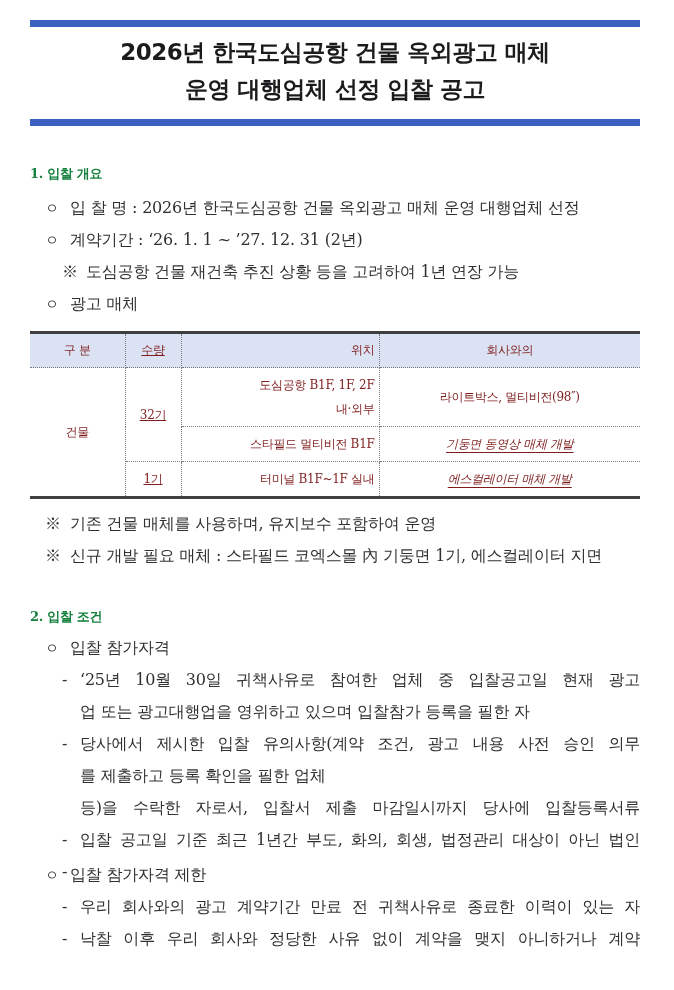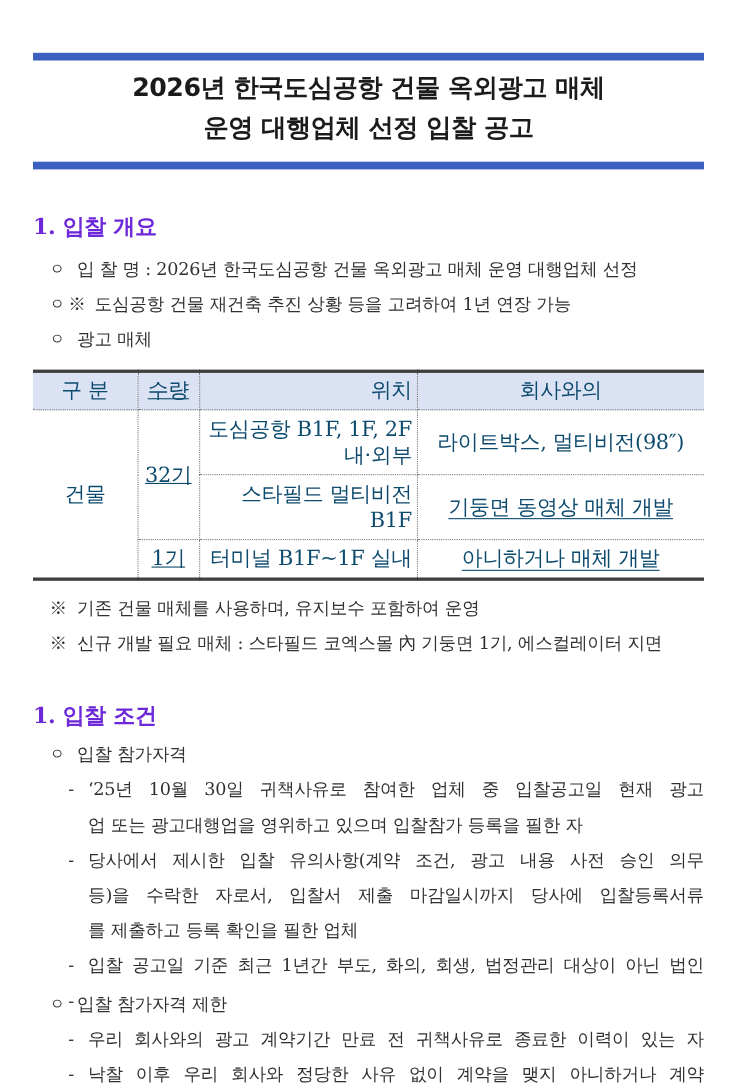--- a/index.html
+++ b/index.html
@@ -14,38 +14,38 @@
   html,body{margin:0;padding:0;}
   body{
     width:674px;height:990px;background:#ffffff;color:var(--ink);
     font-family:"DejaVu Serif","Liberation Serif",serif;
     overflow:hidden;
   }
   .page{padding:0 34px 0 30px;}
 
   
   .title-box{
-    margin-top:48px;
+    margin-top:20px;
     border-top:7px solid var(--accent);
     border-bottom:7px solid var(--accent);
     padding:7px 0 11px 0;
   }
   .title-line{
     text-align:center;
     font-family:"DejaVu Sans","Liberation Sans",sans-serif;
     font-weight:800;
     font-size:23px;
     line-height:37px;
     letter-spacing:-0.5px;
     color:var(--title_ink);
   }
 
   
   .s-heading{
-    font-size:20px;font-weight:bold;color:#6d28d9;
+    font-size:13px;font-weight:bold;color:#15803d;
     letter-spacing:-0.3px;
   }
   .s1-heading{margin-top:39px;}
   .s2-heading{margin-top:36px;}
 
   
   .line{
     position:relative;
     font-size:16px;
     line-height:32px;
@@ -68,62 +68,63 @@
   .group{margin-top:3px;}
   .group-first{margin-top:6px;}
 
   
   table.media-table{
     width:100%;
     margin-top:11px;
     border-collapse:collapse;
     border-top:3px solid var(--thick);
     border-bottom:3px solid var(--thick);
-    font-size:19px;
-    color:#0c4a6e;
+    font-size:12px;
+    color:#7f1d1d;
     text-align:center;
     letter-spacing:-0.3px;
   }
   .media-table th{
     background:var(--header_bg);
     font-weight:normal;
     padding:5px 4px;
     line-height:23px;
     border-bottom:1px dotted var(--dot);
   }
   .media-table td{
     padding:5px 4px;
     line-height:24px;
   }
   .c1{width:95px;border-right:1px dotted var(--dot);}
   .c2{width:56px;border-right:1px dotted var(--dot);text-decoration:underline;}
   .c3{width:198px;border-right:1px dotted var(--dot);text-align:right;}
   .c4{}
   .rb{border-bottom:1px dotted var(--dot);}
-  .u{text-decoration:underline;text-underline-offset:4px;}
+  .u{text-decoration:underline;text-underline-offset:4px;font-style:italic;}
 </style>
 </head>
 <body>
 
 <div class="page">
 
   <div class="title-box">
     <div class="title-line">2026년 한국도심공항 건물 옥외광고 매체</div>
     <div class="title-line">운영 대행업체 선정 입찰 공고</div>
   </div>
 
   <div class="s-heading s1-heading">1. 입찰 개요</div>
 
   <div class="s1-items">
     <div class="line lv1">
       <span class="marker">ㅇ</span>
       <span class="txt">입 찰 명 : 2026년 한국도심공항 건물 옥외광고 매체 운영 대행업체 선정</span>
     </div>
     <div class="line lv1">
       <span class="marker">ㅇ</span>
+      <span class="txt">계약기간 : ‘26. 1. 1 ~ ’27. 12. 31 (2년)</span>
     </div>
     <div class="line lv1b">
       <span class="marker">※</span>
       <span class="txt">도심공항 건물 재건축 추진 상황 등을 고려하여 1년 연장 가능</span>
     </div>
     <div class="line lv1">
       <span class="marker">ㅇ</span>
       <span class="txt">광고 매체</span>
     </div>
   </div>
@@ -142,60 +143,60 @@
         <td class="c3 rb"><span>도심공항 B1F, 1F, 2F</span><br><span>내·외부</span></td>
         <td class="c4 rb">라이트박스, 멀티비전(98″)</td>
       </tr>
       <tr>
         <td class="c3 rb">스타필드 멀티비전 B1F</td>
         <td class="c4 rb u">기둥면 동영상 매체 개발</td>
       </tr>
       <tr>
         <td class="c2">1기</td>
         <td class="c3">터미널 B1F~1F 실내</td>
-        <td class="c4 u">아니하거나 매체 개발</td>
+        <td class="c4 u">에스컬레이터 매체 개발</td>
       </tr>
     </tbody>
   </table>
 
   <div class="notes">
     <div class="line note">
       <span class="marker">※</span>
       <span class="txt">기존 건물 매체를 사용하며, 유지보수 포함하여 운영</span>
     </div>
     <div class="line note">
       <span class="marker">※</span>
       <span class="txt">신규 개발 필요 매체 : 스타필드 코엑스몰 內 기둥면 1기, 에스컬레이터 지면</span>
     </div>
   </div>
 
-  <div class="s-heading s2-heading">1. 입찰 조건</div>
+  <div class="s-heading s2-heading">2. 입찰 조건</div>
 
   <div class="group group-first">
     <div class="line lv1">
       <span class="marker">ㅇ</span>
       <span class="txt">입찰 참가자격</span>
     </div>
     <div class="line dash stretch">
       <span class="marker">-</span>
       <span class="txt">‘25년 10월 30일 귀책사유로 참여한 업체 중 입찰공고일 현재 광고</span>
     </div>
     <div class="line cont">
       <span class="txt">업 또는 광고대행업을 영위하고 있으며 입찰참가 등록을 필한 자</span>
     </div>
     <div class="line dash stretch">
       <span class="marker">-</span>
       <span class="txt">당사에서 제시한 입찰 유의사항(계약 조건, 광고 내용 사전 승인 의무</span>
     </div>
+    <div class="line cont">
+      <span class="txt">를 제출하고 등록 확인을 필한 업체</span>
+    </div>
     <div class="line cont stretch">
       <span class="txt">등)을 수락한 자로서, 입찰서 제출 마감일시까지 당사에 입찰등록서류</span>
     </div>
-    <div class="line cont">
-      <span class="txt">를 제출하고 등록 확인을 필한 업체</span>
-    </div>
     <div class="line dash stretch">
       <span class="marker">-</span>
       <span class="txt">입찰 공고일 기준 최근 1년간 부도, 화의, 회생, 법정관리 대상이 아닌 법인</span>
     </div>
     <div class="line dash">
       <span class="marker">-</span>
     </div>
   </div>
 
   <div class="group">

